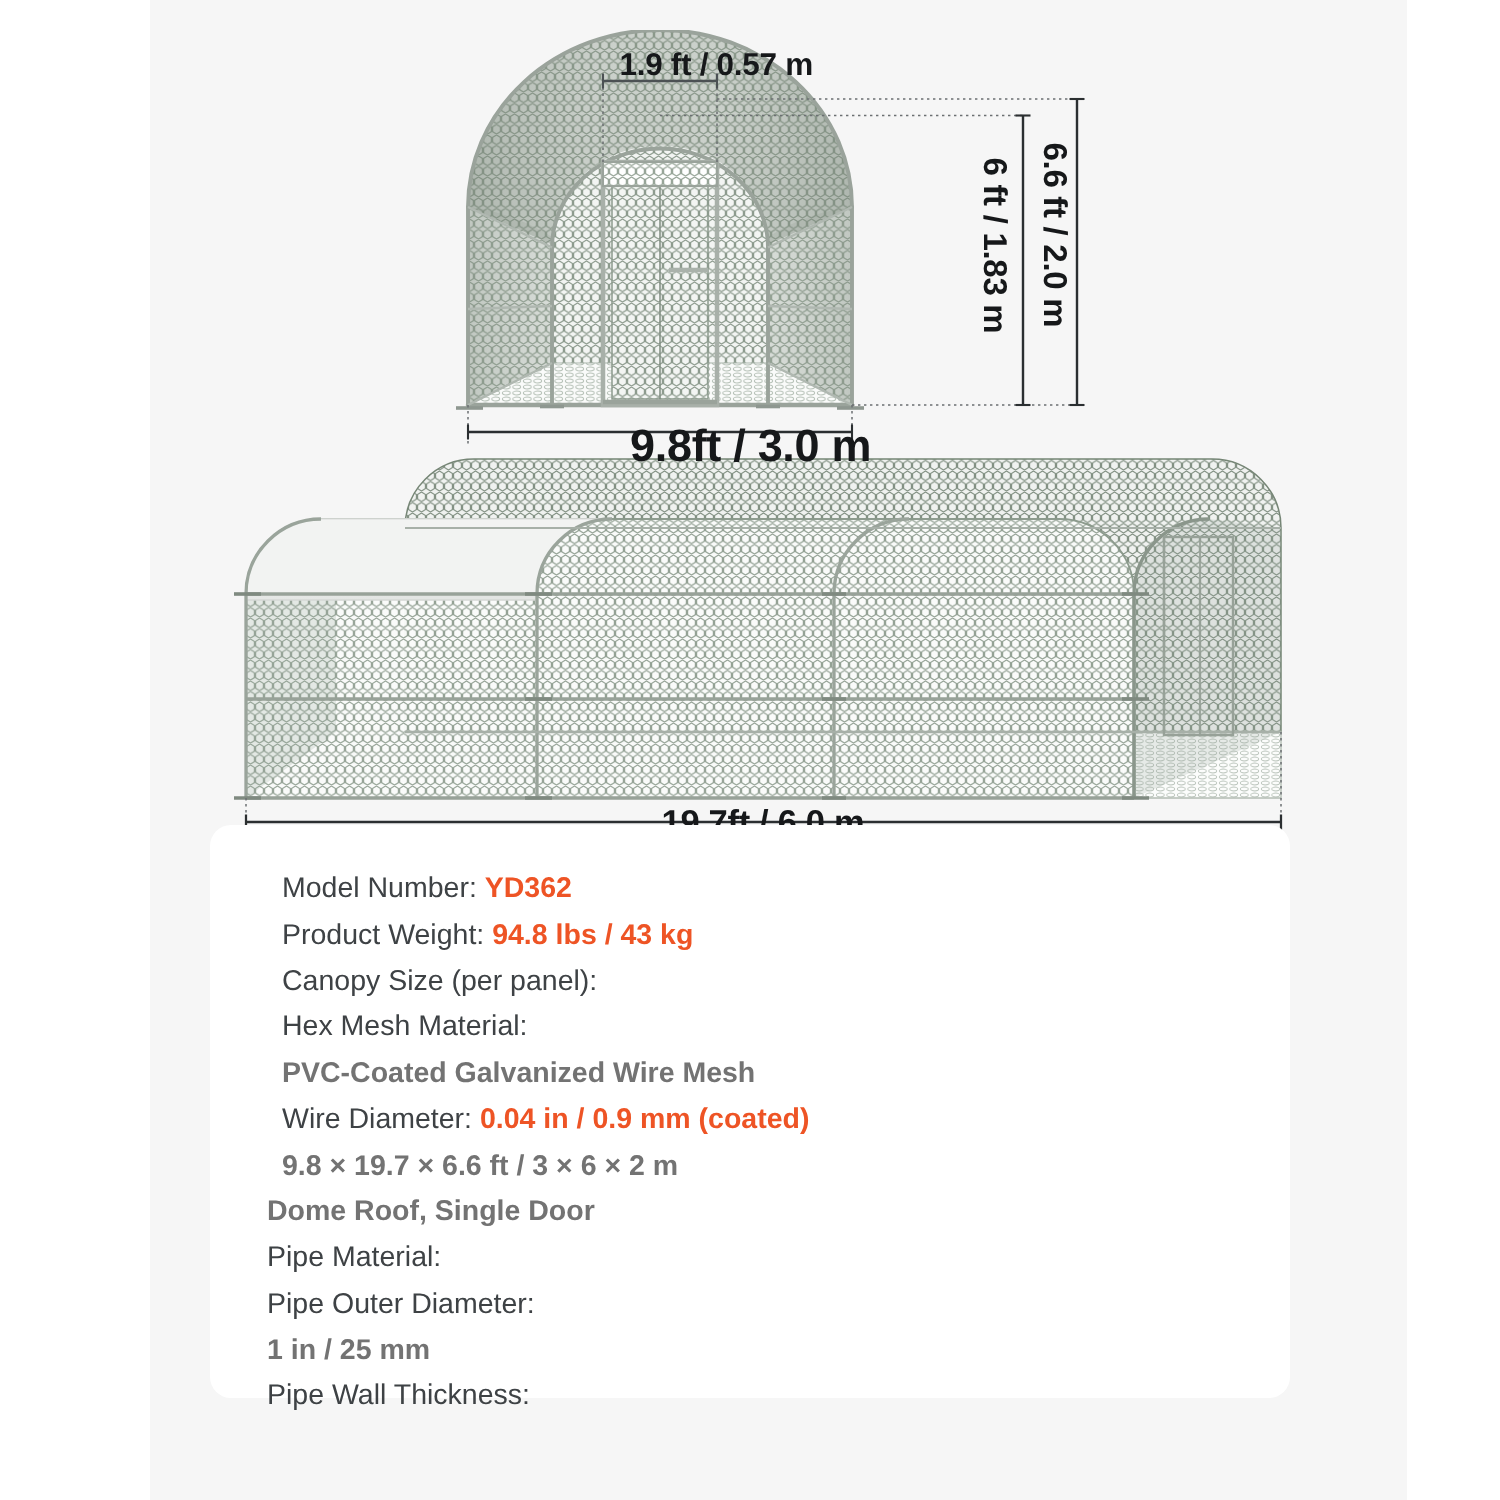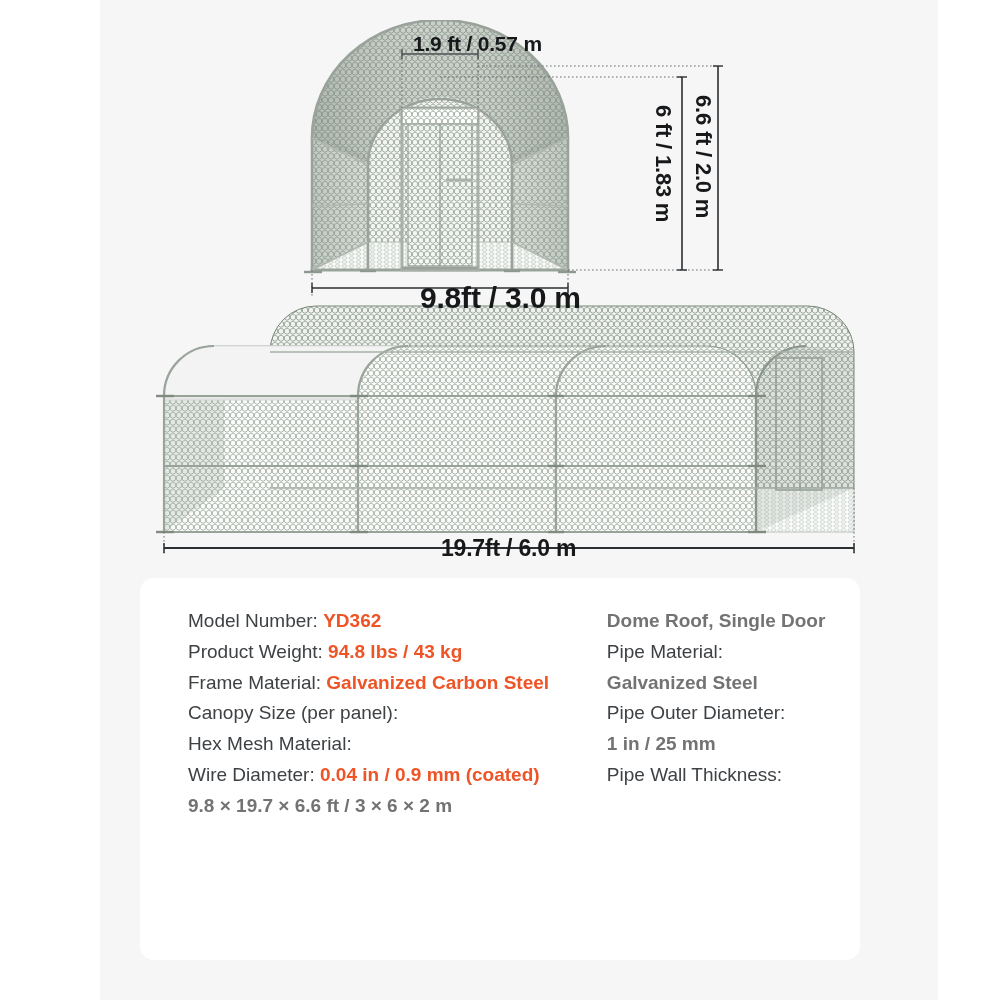--- a/index.html
+++ b/index.html
@@ -38,25 +38,26 @@
   .dim-vert{
     transform-origin:left top;
     transform:rotate(90deg);
     font-size:22px;
   }
   #dim-height-inner{left:676px;top:105px;}
   #dim-height-outer{left:716px;top:95px;}
 
   
   #spec-card{
-    position:absolute;left:140px;top:578px;width:720px;height:382px;
+    position:absolute;left:140px;top:550px;width:720px;height:382px;
     background:#ffffff;border-radius:14px;
     box-sizing:border-box;
     padding:28px 26px 18px 28px;
     display:flex;
+    flex-direction:column;
   }
   .spec-col{display:flex;flex-direction:column;}
   #spec-col-left{width:450px;padding-left:20px;}
   #spec-col-right{width:250px;padding-left:10px;}
 
   .spec-line{
     font-size:19px;
     line-height:1.62;
     color:#3e4245;
     white-space:nowrap;
@@ -287,29 +288,28 @@
   <div class="dim-label dim-vert" id="dim-height-outer">6.6 ft / 2.0 m</div>
 
   <div class="dim-label" id="dim-front-width">9.8ft / 3.0 m</div>
 
   <div class="dim-label" id="dim-side-width">19.7ft / 6.0 m</div>
 
   <div id="spec-card">
     <div class="spec-col" id="spec-col-left">
         <div class="spec-line"><span class="k">Model Number: </span><span class="v">YD362</span></div>
         <div class="spec-line"><span class="k">Product Weight: </span><span class="v">94.8 lbs / 43 kg</span></div>
-        <div class="spec-line"><span class="k">Frame Material: </span><span class="v">Galvanized Carbon Steel</span></div>
         <div class="spec-line"><span class="k">Canopy Size (per panel):</span></div>
         <div class="spec-line"><span class="k">Hex Mesh Material:</span></div>
+        <div class="spec-line val-only">PVC-Coated Galvanized Wire Mesh</div>
         <div class="spec-line"><span class="k">Wire Diameter: </span><span class="v">0.04 in / 0.9 mm (coated)</span></div>
         <div class="spec-line val-only">9.8 × 19.7 × 6.6 ft / 3 × 6 × 2 m</div>
       </div>
     <div class="spec-col" id="spec-col-right">
         <div class="spec-line val-only">Dome Roof, Single Door</div>
         <div class="spec-line"><span class="k">Pipe Material:</span></div>
-        <div class="spec-line val-only">Galvanized Steel</div>
         <div class="spec-line"><span class="k">Pipe Outer Diameter:</span></div>
         <div class="spec-line val-only">1 in / 25 mm</div>
         <div class="spec-line"><span class="k">Pipe Wall Thickness:</span></div>
       </div>
   </div>
 
 </div>
 
 </body></html>

